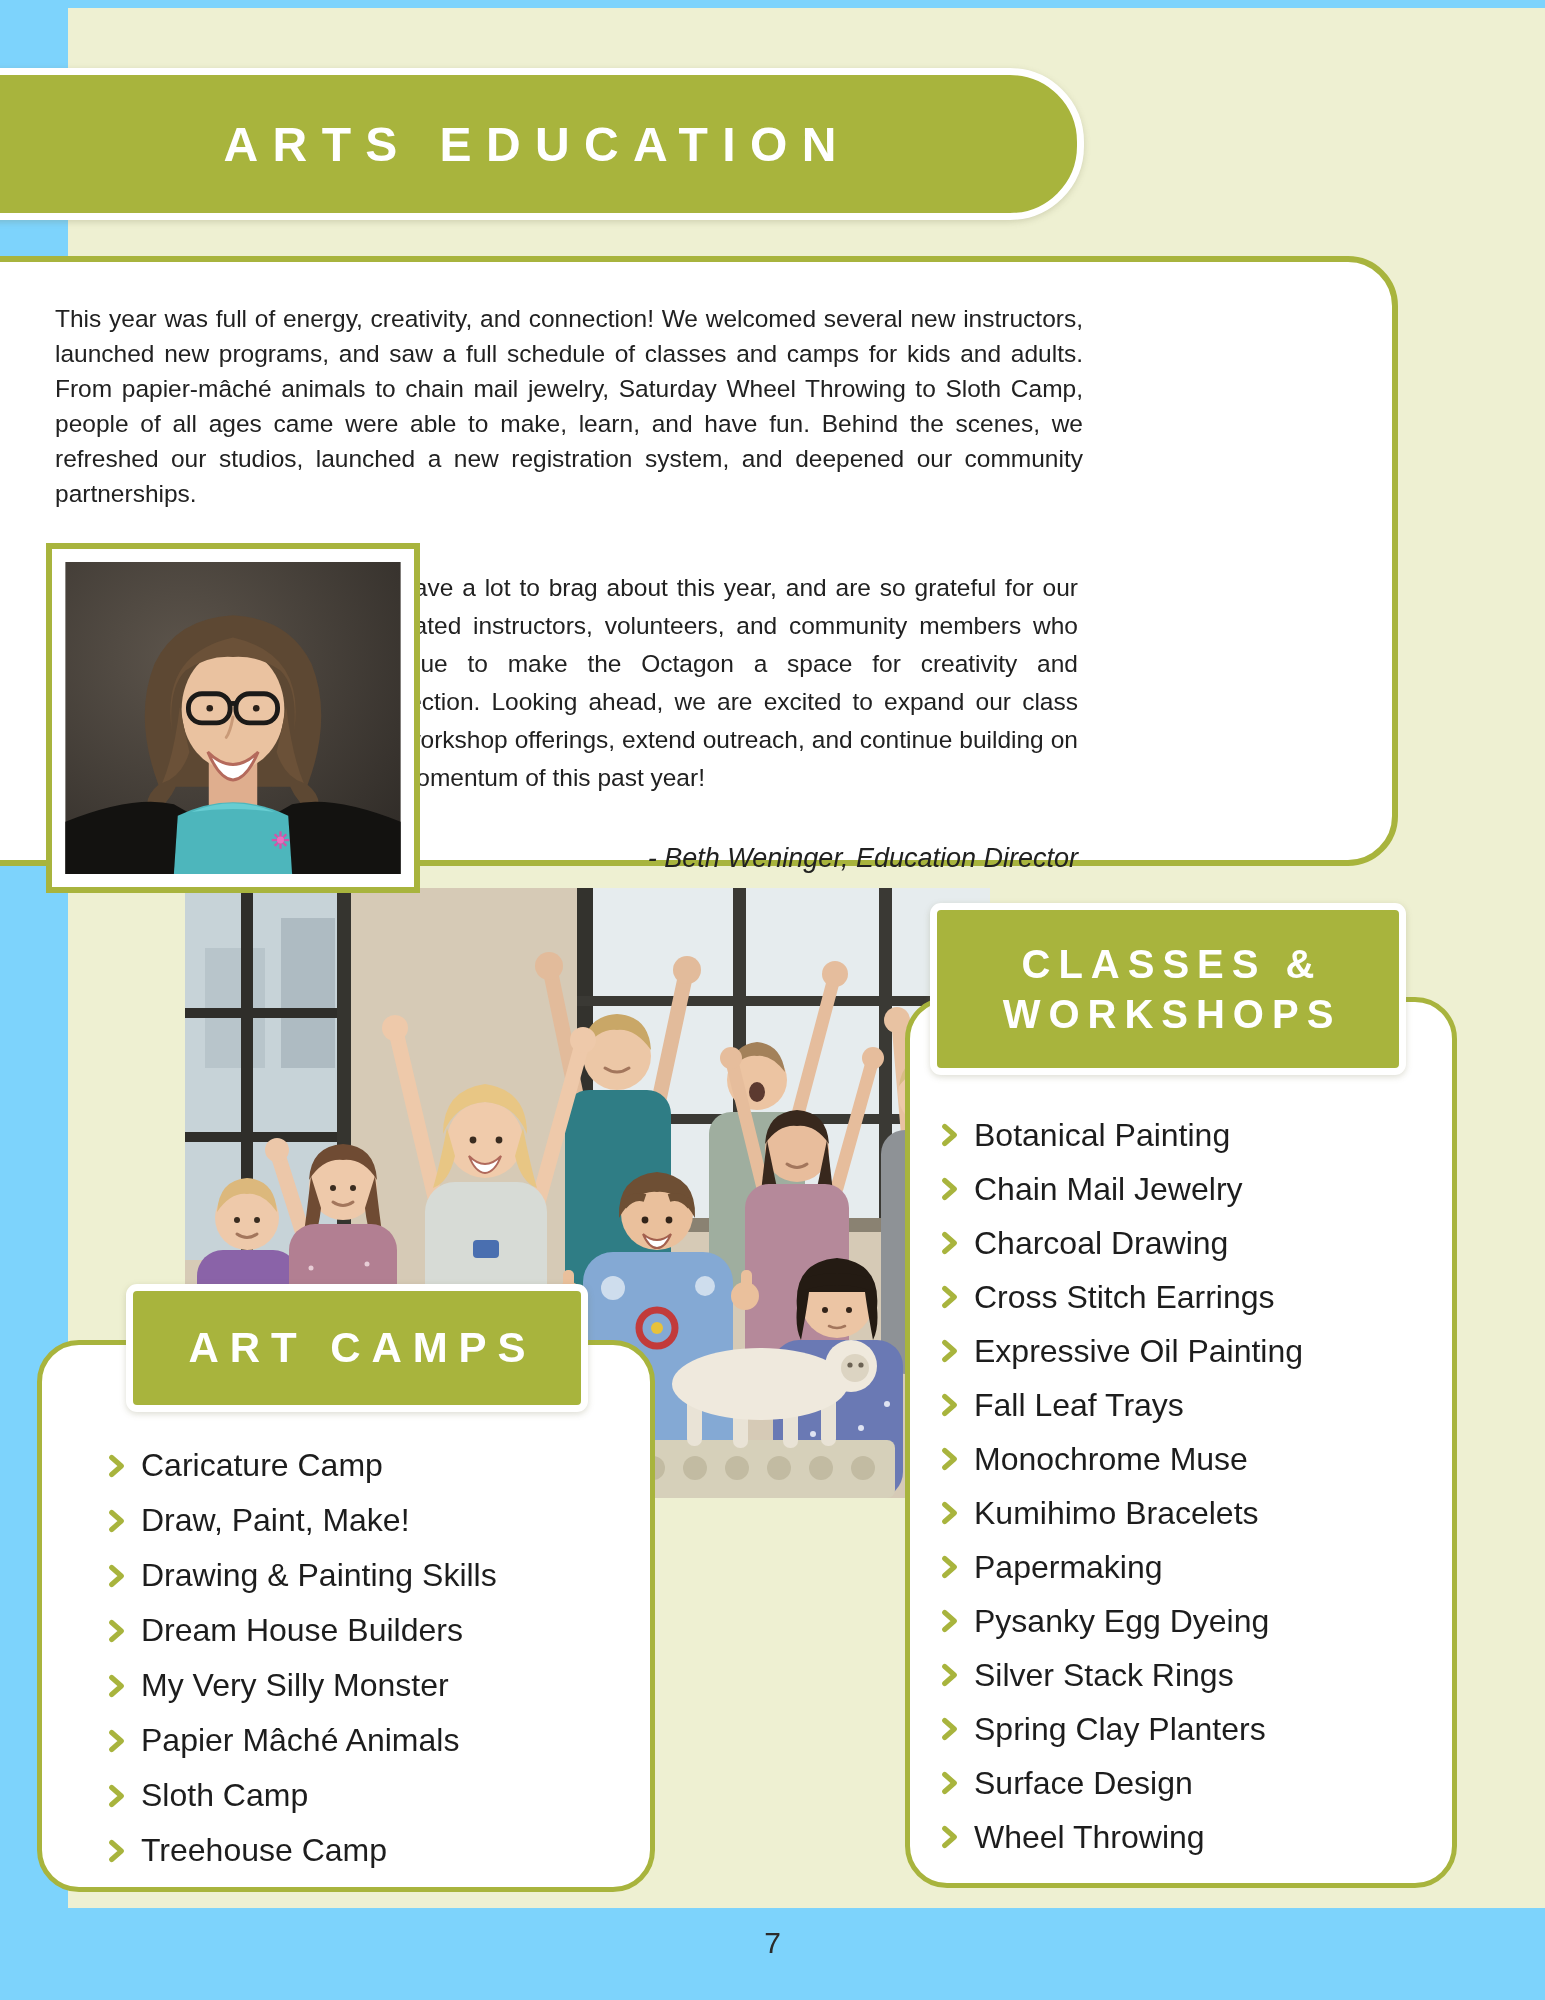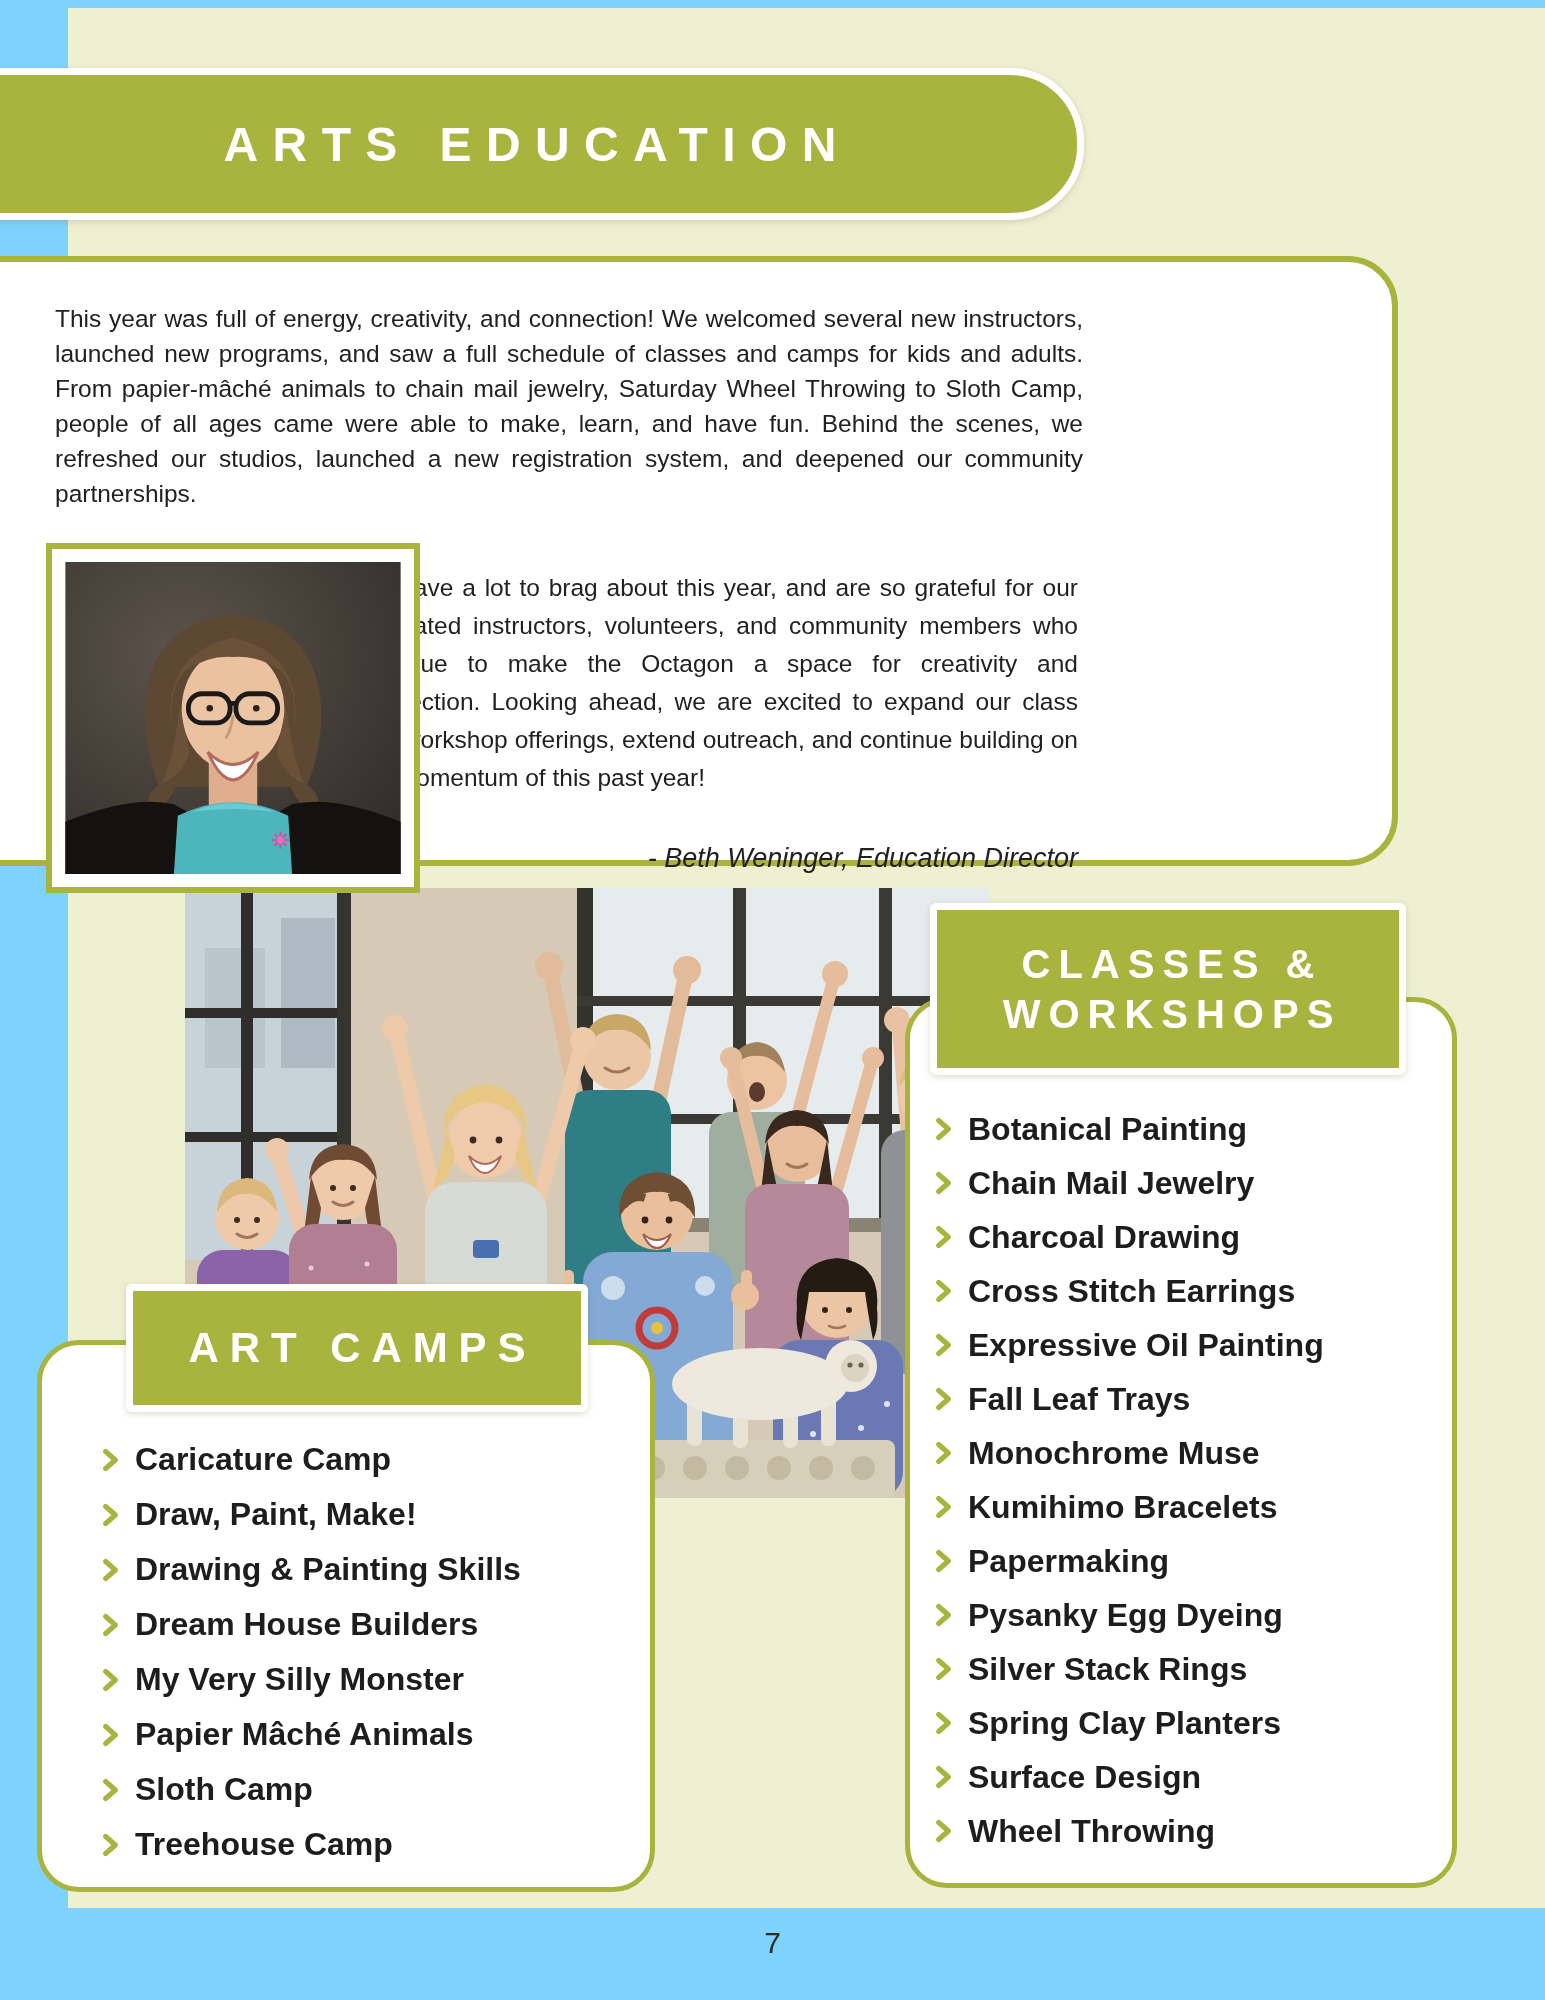--- a/index.html
+++ b/index.html
@@ -44,33 +44,33 @@
   
   .kids-photo{position:absolute;left:185px;top:888px;width:805px;height:610px;z-index:2;overflow:hidden;}
   .kids-photo svg{width:100%;height:100%;display:block;}
   
   .card{
     position:absolute;background:#ffffff;border:5px solid #a8b43d;border-radius:42px;z-index:3;
   }
   .classes-card{left:905px;top:997px;width:542px;height:881px;}
   .camps-card{left:37px;top:1340px;width:608px;height:542px;}
   .pill{
-    position:absolute;background:#a8b43d;border:7px solid #ffffff;border-radius:6px;z-index:4;
+    position:absolute;background:#a8b43d;border:7px solid #ffffff;border-radius:11px;z-index:4;
     display:flex;flex-direction:column;align-items:center;justify-content:center;
     box-shadow:0 2px 6px rgba(120,120,80,.25);
   }
   .classes-pill{left:930px;top:903px;width:462px;height:158px;}
   .camps-pill{left:126px;top:1284px;width:448px;height:114px;text-align:center;}
   .pill .pill-line{
     color:#ffffff;font-weight:bold;font-size:40px;line-height:50px;
     letter-spacing:.20em;text-indent:.20em;white-space:nowrap;
   }
   .camps-pill .pill-line{font-size:42px;letter-spacing:.26em;text-indent:.26em;}
   
-  .list{position:absolute;z-index:5;list-style:none;margin:10px;padding:0;font-weight:bold;}
+  .list{position:absolute;z-index:5;list-style:none;margin:16px;padding:0;}
   .classes-list{left:925px;top:1092px;width:512px;}
   .camps-list{left:92px;top:1422px;width:545px;}
   .classes-list li{height:54px;}
   .camps-list li{height:55px;}
   .list li{display:flex;align-items:center;gap:16px;font-size:32px;color:#1d1d1d;}
   .chev{width:17px;height:24px;flex:0 0 auto;}
   
   .page-number{
     position:absolute;left:0;top:1926px;width:1545px;text-align:center;
     font-size:30px;color:#2b2b2b;z-index:2;

